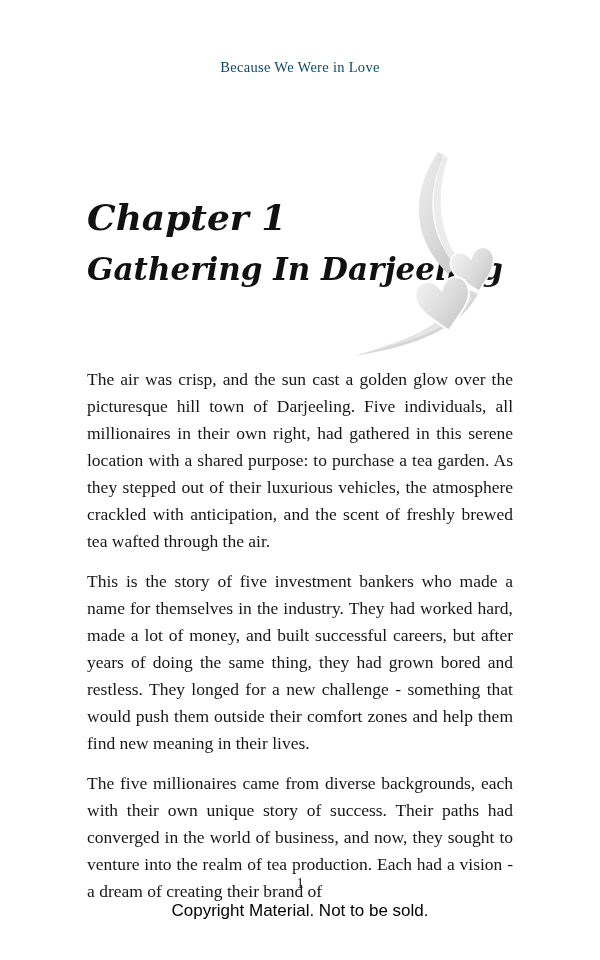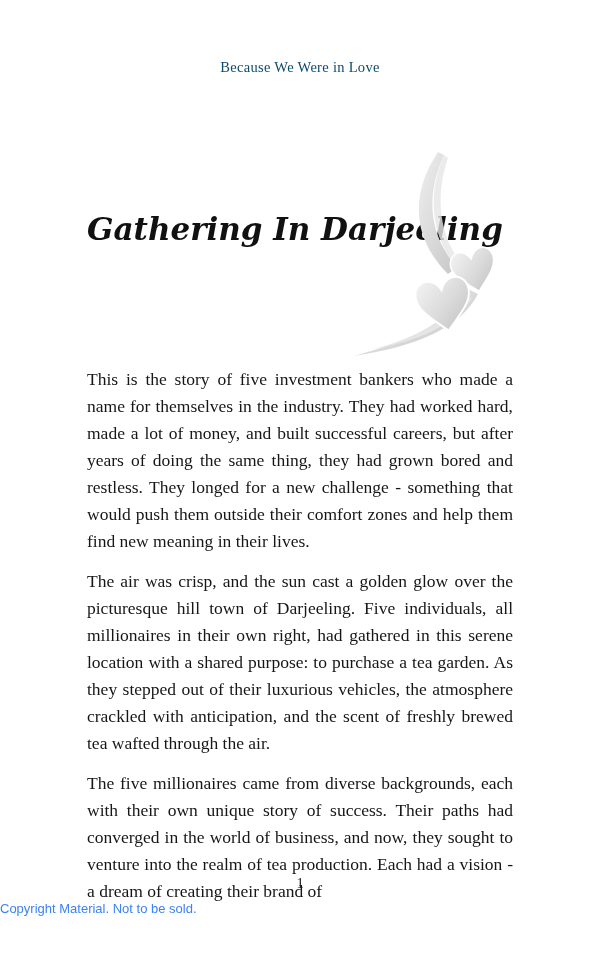--- a/index.html
+++ b/index.html
@@ -39,33 +39,34 @@
     font-size:17.5px; line-height:27px;
     text-align:justify; color:#161616;
   }
   .body-text p { margin:0 0 13px 0; }
   .page-number {
     position:absolute; top:875px; left:0; width:100%;
     text-align:center; font-size:14.5px; color:#222222;
   }
   .copyright-notice {
     position:absolute; top:901px; left:0; width:100%;
-    text-align:left;
+    text-align:center;
     font-family:"Liberation Sans", sans-serif;
-    font-size:13px; color:#3b82f6;
+    font-size:17px; color:#000000;
   }
 </style>
 </head>
 <body>
 
 <div class="page">
 
   <div class="running-header">Because We Were in Love</div>
 
   <div class="chapter-block">
+    <div class="chapter-label">Chapter 1</div>
     <div class="chapter-title">Gathering In Darjeeling</div>
   </div>
 
   <div class="decoration">
     <svg width="170" height="215" viewBox="0 0 170 215" xmlns="http://www.w3.org/2000/svg">
       <defs>
         <linearGradient id="heartGrad" x1="0" y1="0" x2="1" y2="1">
           <stop offset="0" stop-color="#f4f4f4"></stop>
           <stop offset="0.55" stop-color="#d9d9d9"></stop>
           <stop offset="1" stop-color="#bdbdbd"></stop>
@@ -83,22 +84,22 @@
       <path d="M 130 146 C 112 180 70 198 6 208 C 72 190 106 170 118 140 Z" fill="url(#ribbonGrad)"></path>
       <path d="M 124 150 C 106 178 70 193 22 202 C 74 188 102 172 114 148 Z" fill="#e9e9e9" opacity="0.8"></path>
 
       <use href="#heartShape" fill="url(#heartGrad)" stroke="#ffffff" stroke-width="3" transform="translate(126,122) rotate(-14) scale(0.52) translate(-50,-46)"></use>
 
       <use href="#heartShape" fill="url(#heartGrad)" stroke="#ffffff" stroke-width="3" transform="translate(96,156) rotate(-10) scale(0.64) translate(-50,-46)"></use>
     </svg>
   </div>
 
   <div class="body-text">
+    <p>The air was crisp, and the sun cast a golden glow over the picturesque hill town of Darjeeling. Five individuals, all millionaires in their own right, had gathered in this serene location with a shared purpose: to purchase a tea garden. As they stepped out of their luxurious vehicles, the atmosphere crackled with anticipation, and the scent of freshly brewed tea wafted through the air.</p>
     <p>This is the story of five investment bankers who made a name for themselves in the industry. They had worked hard, made a lot of money, and built successful careers, but after years of doing the same thing, they had grown bored and restless. They longed for a new challenge - something that would push them outside their comfort zones and help them find new meaning in their lives.</p>
-    <p>The air was crisp, and the sun cast a golden glow over the picturesque hill town of Darjeeling. Five individuals, all millionaires in their own right, had gathered in this serene location with a shared purpose: to purchase a tea garden. As they stepped out of their luxurious vehicles, the atmosphere crackled with anticipation, and the scent of freshly brewed tea wafted through the air.</p>
     <p>The five millionaires came from diverse backgrounds, each with their own unique story of success. Their paths had converged in the world of business, and now, they sought to venture into the realm of tea production. Each had a vision - a dream of creating their brand of</p>
   </div>
 
   <div class="page-number">1</div>
 
   <div class="copyright-notice">Copyright Material. Not to be sold.</div>
 
 </div>
 
 </body></html>

